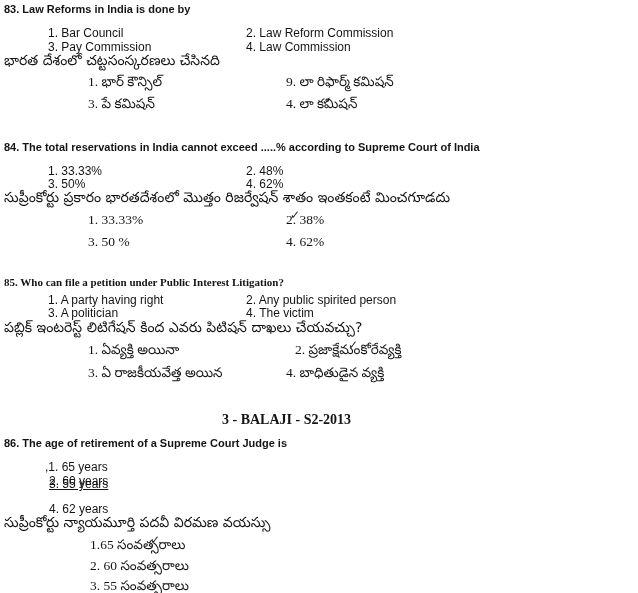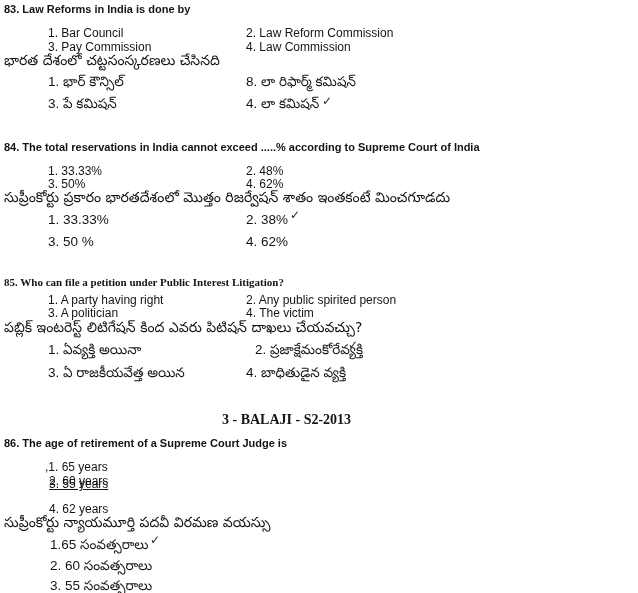--- a/index.html
+++ b/index.html
@@ -2,35 +2,35 @@
 <html><head>
 <meta charset="utf-8">
 <style>
   html, body { margin:0; padding:0; }
   body { width:638px; height:593px; background:#ffffff; position:relative; overflow:hidden; color:#141414; }
   .en { font-family:"Liberation Sans", sans-serif; font-size:10.5px; }
   .te { font-family:"DejaVu Sans", sans-serif; font-size:14px; }
   .abs { position:absolute; white-space:nowrap; }
   .q { font-weight:bold; font-size:11px; }
   .opt { font-size:12px; }
-  .teopt { font-size:13.5px; font-family:Liberation Sans, sans-serif; }
+  .teopt { font-size:13.5px; font-family:Liberation Serif, serif;margin-left:40px; }
   .tick { color:#222; font-family:"DejaVu Sans", sans-serif; font-size:12px; }
   .heading { font-family:"Liberation Serif", serif; font-weight:bold; font-size:14px; }
 </style>
 </head>
 <body>
 
 <div class="abs en q" style="left:4px;top:3px;">83. Law Reforms in India is done by</div>
 <div class="abs en opt" style="left:48px;top:26px;">1. Bar Council</div>
 <div class="abs en opt" style="left:246px;top:26px;">2. Law Reform Commission</div>
 <div class="abs en opt" style="left:48px;top:40px;">3. Pay Commission</div>
 <div class="abs en opt" style="left:246px;top:40px;">4. Law Commission</div>
 <div class="abs te" style="left:4px;top:52px;">భారత దేశంలో చట్టసంస్కరణలు చేసినది</div>
 <div class="abs teopt" style="left:48px;top:74px;">1. భార్ కౌన్సిల్</div>
-<div class="abs teopt" style="left:246px;top:74px;">8. లా రిఫార్మ్ కమిషన్</div>
+<div class="abs teopt" style="left:246px;top:74px;">9. లా రిఫార్మ్ కమిషన్</div>
 <div class="abs teopt" style="left:48px;top:96px;">3. పే కమిషన్</div>
 <div class="abs teopt" style="left:246px;top:96px;">4. లా కమిషన్</div>
 <div class="abs tick" style="left:322px;top:94px;">✓</div>
 
 <div class="abs en q" style="left:4px;top:141px;">84. The total reservations in India cannot exceed .....% according to Supreme Court of India</div>
 <div class="abs en opt" style="left:48px;top:164px;">1. 33.33%</div>
 <div class="abs en opt" style="left:246px;top:164px;">2. 48%</div>
 <div class="abs en opt" style="left:48px;top:177px;">3. 50%</div>
 <div class="abs en opt" style="left:246px;top:177px;">4. 62%</div>
 <div class="abs te" style="left:4px;top:189px;">సుప్రీంకోర్టు ప్రకారం భారతదేశంలో మొత్తం రిజర్వేషన్ శాతం ఇంతకంటే మించగూడదు</div>

